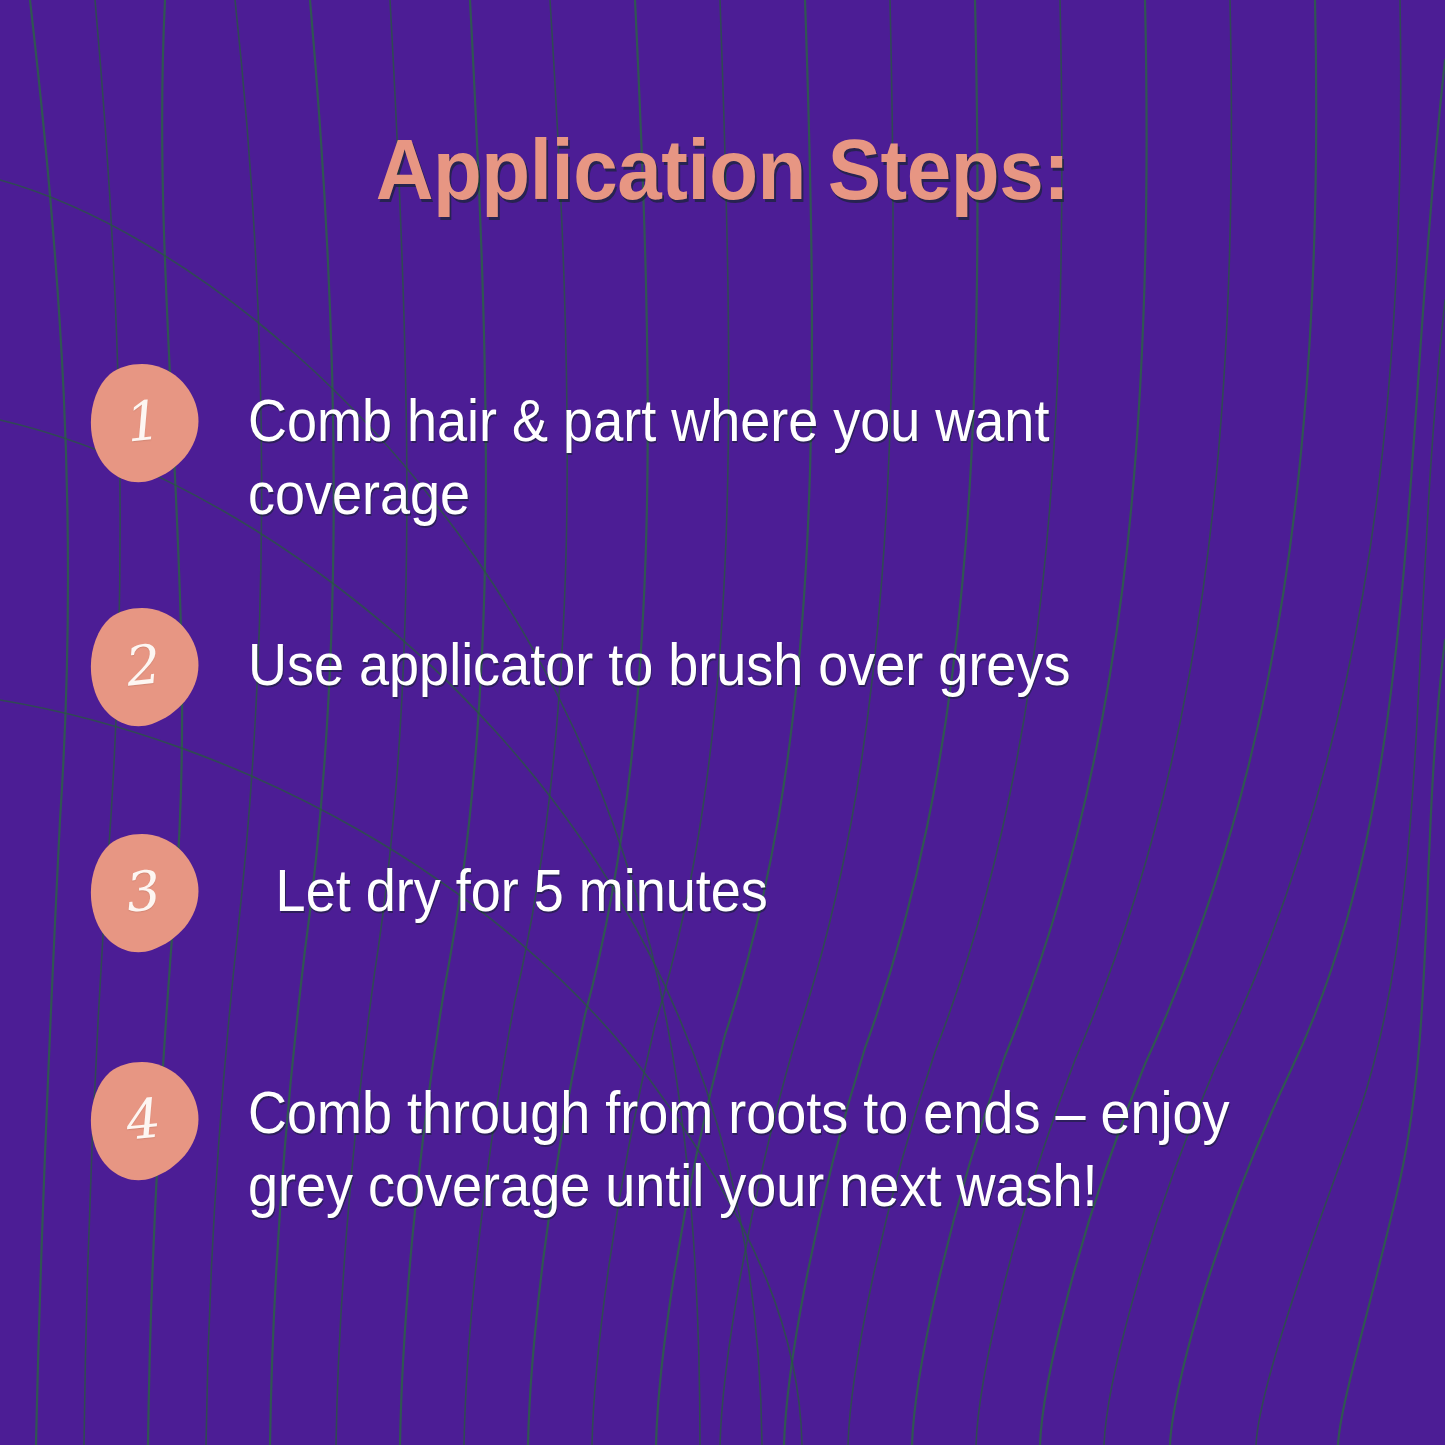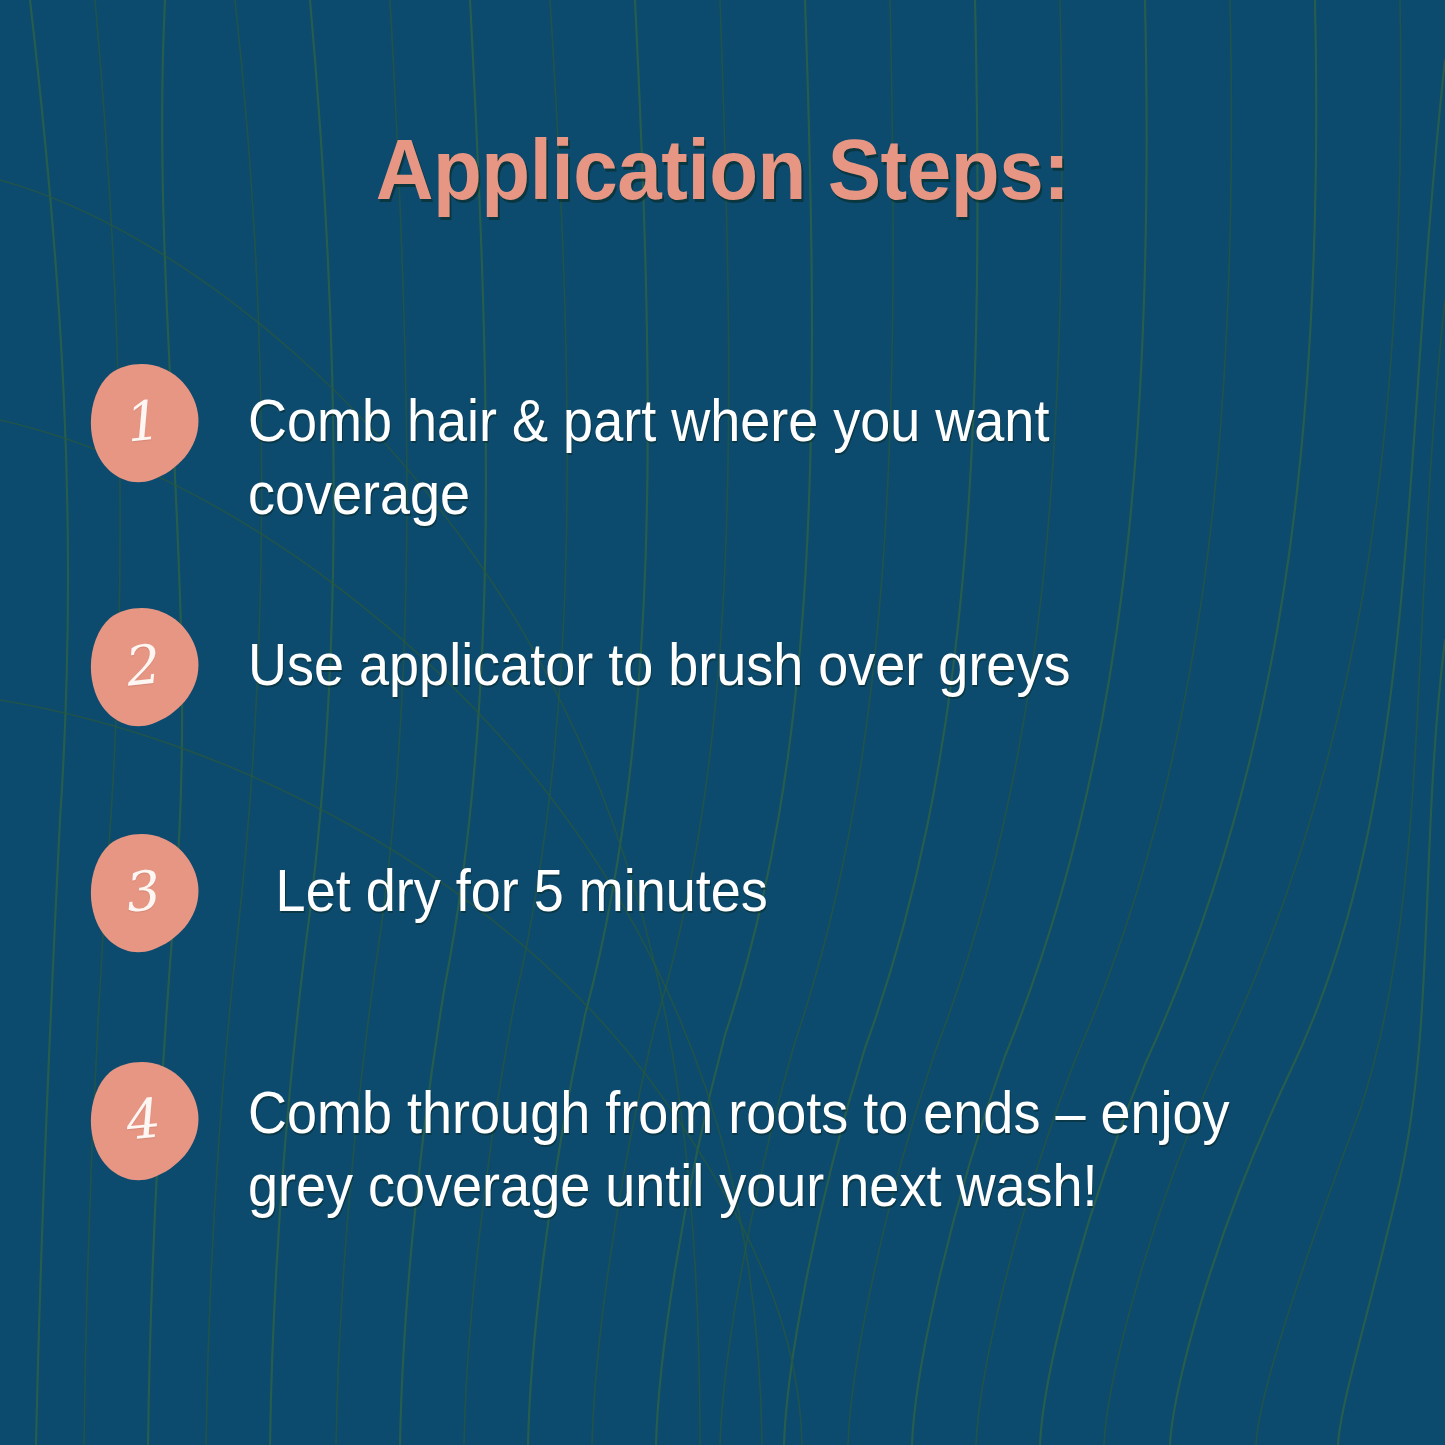--- a/index.html
+++ b/index.html
@@ -6,21 +6,21 @@
     margin: 0;
     padding: 0;
     background: #0f0f0f;
   }
 
   .canvas {
     position: relative;
     width: 1445px;
     height: 1445px;
     overflow: hidden;
-    background: #0c4a6e;
+    background: #4c1d95;
     font-family: "Liberation Sans", sans-serif;
   }
 
   
   .bg-texture {
     position: absolute;
     inset: 0;
     width: 100%;
     height: 100%;
     pointer-events: none;

